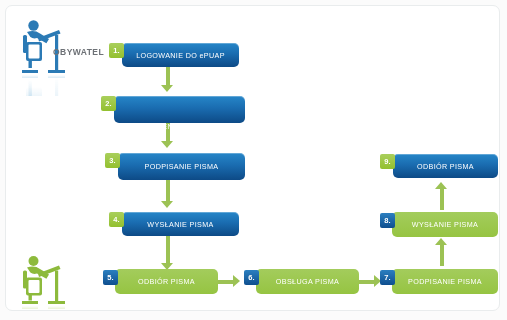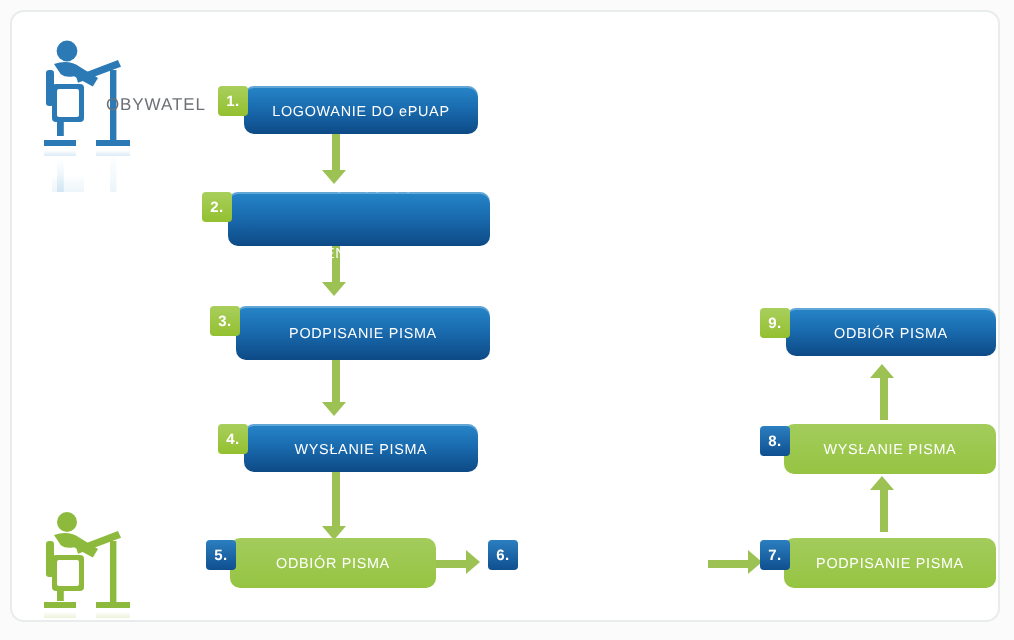--- a/index.html
+++ b/index.html
@@ -145,21 +145,21 @@
         <rect x="7" y="17" width="4" height="18" rx="1.6" fill="url(#refl)"></rect>
         <rect x="12.5" y="34" width="3.4" height="16" fill="url(#refl)"></rect>
         <rect x="10" y="24" width="16" height="19" rx="2" fill="url(#refl)"></rect>
         <rect x="39" y="17" width="3.2" height="36" fill="url(#refl)"></rect>
         <path d="M6 52 l16 0 0 3 -16 0 z" fill="url(#refl)"></path>
         <path d="M32 52 l17 0 0 3 -17 0 z" fill="url(#refl)"></path>
       </g>
     </svg>
   </div>
 
-  <div class="actor-label" id="actor-citizen-label" style="left:47px;top:41px;width:56px;">OBYWATEL</div>
+  <div class="actor-label" id="actor-citizen-label" style="left:47px;top:41px;width:56px;font-weight:bold;">OBYWATEL</div>
 
   <div class="actor-icon" style="left:10px;top:248px;width:58px;height:62px;">
     <svg width="58" height="62" viewBox="0 0 58 62">
       <defs>
         <linearGradient id="refl2" x1="0" y1="0" x2="0" y2="1">
           <stop offset="0" stop-color="#a9cf5c" stop-opacity="0.45"></stop>
           <stop offset="1" stop-color="#a9cf5c" stop-opacity="0"></stop>
         </linearGradient>
       </defs>
       <circle cx="17.5" cy="7" r="5" fill="#8dba3c"></circle>
@@ -251,20 +251,23 @@
 
   <div class="step" style="left:97px;top:263px;width:115px;height:25px;">
     <span class="badge blue" style="top:1px;">5.</span>
     <div class="box green" style="left:12px;top:0;width:103px;height:25px;">
       <span class="ln">ODBIÓR PISMA</span>
     </div>
   </div>
 
   <div class="step" style="left:238px;top:263px;width:115px;height:25px;">
     <span class="badge blue" style="top:1px;">6.</span>
+    <div class="box green" style="left:12px;top:0;width:103px;height:25px;">
+      <span class="ln">OBSŁUGA PISMA</span>
+    </div>
   </div>
 
   <div class="step" style="left:374px;top:263px;width:118px;height:25px;">
     <span class="badge blue" style="top:1px;">7.</span>
     <div class="box green" style="left:12px;top:0;width:106px;height:25px;">
       <span class="ln">PODPISANIE PISMA</span>
     </div>
   </div>
 
   <div class="step" style="left:374px;top:206px;width:118px;height:25px;">

